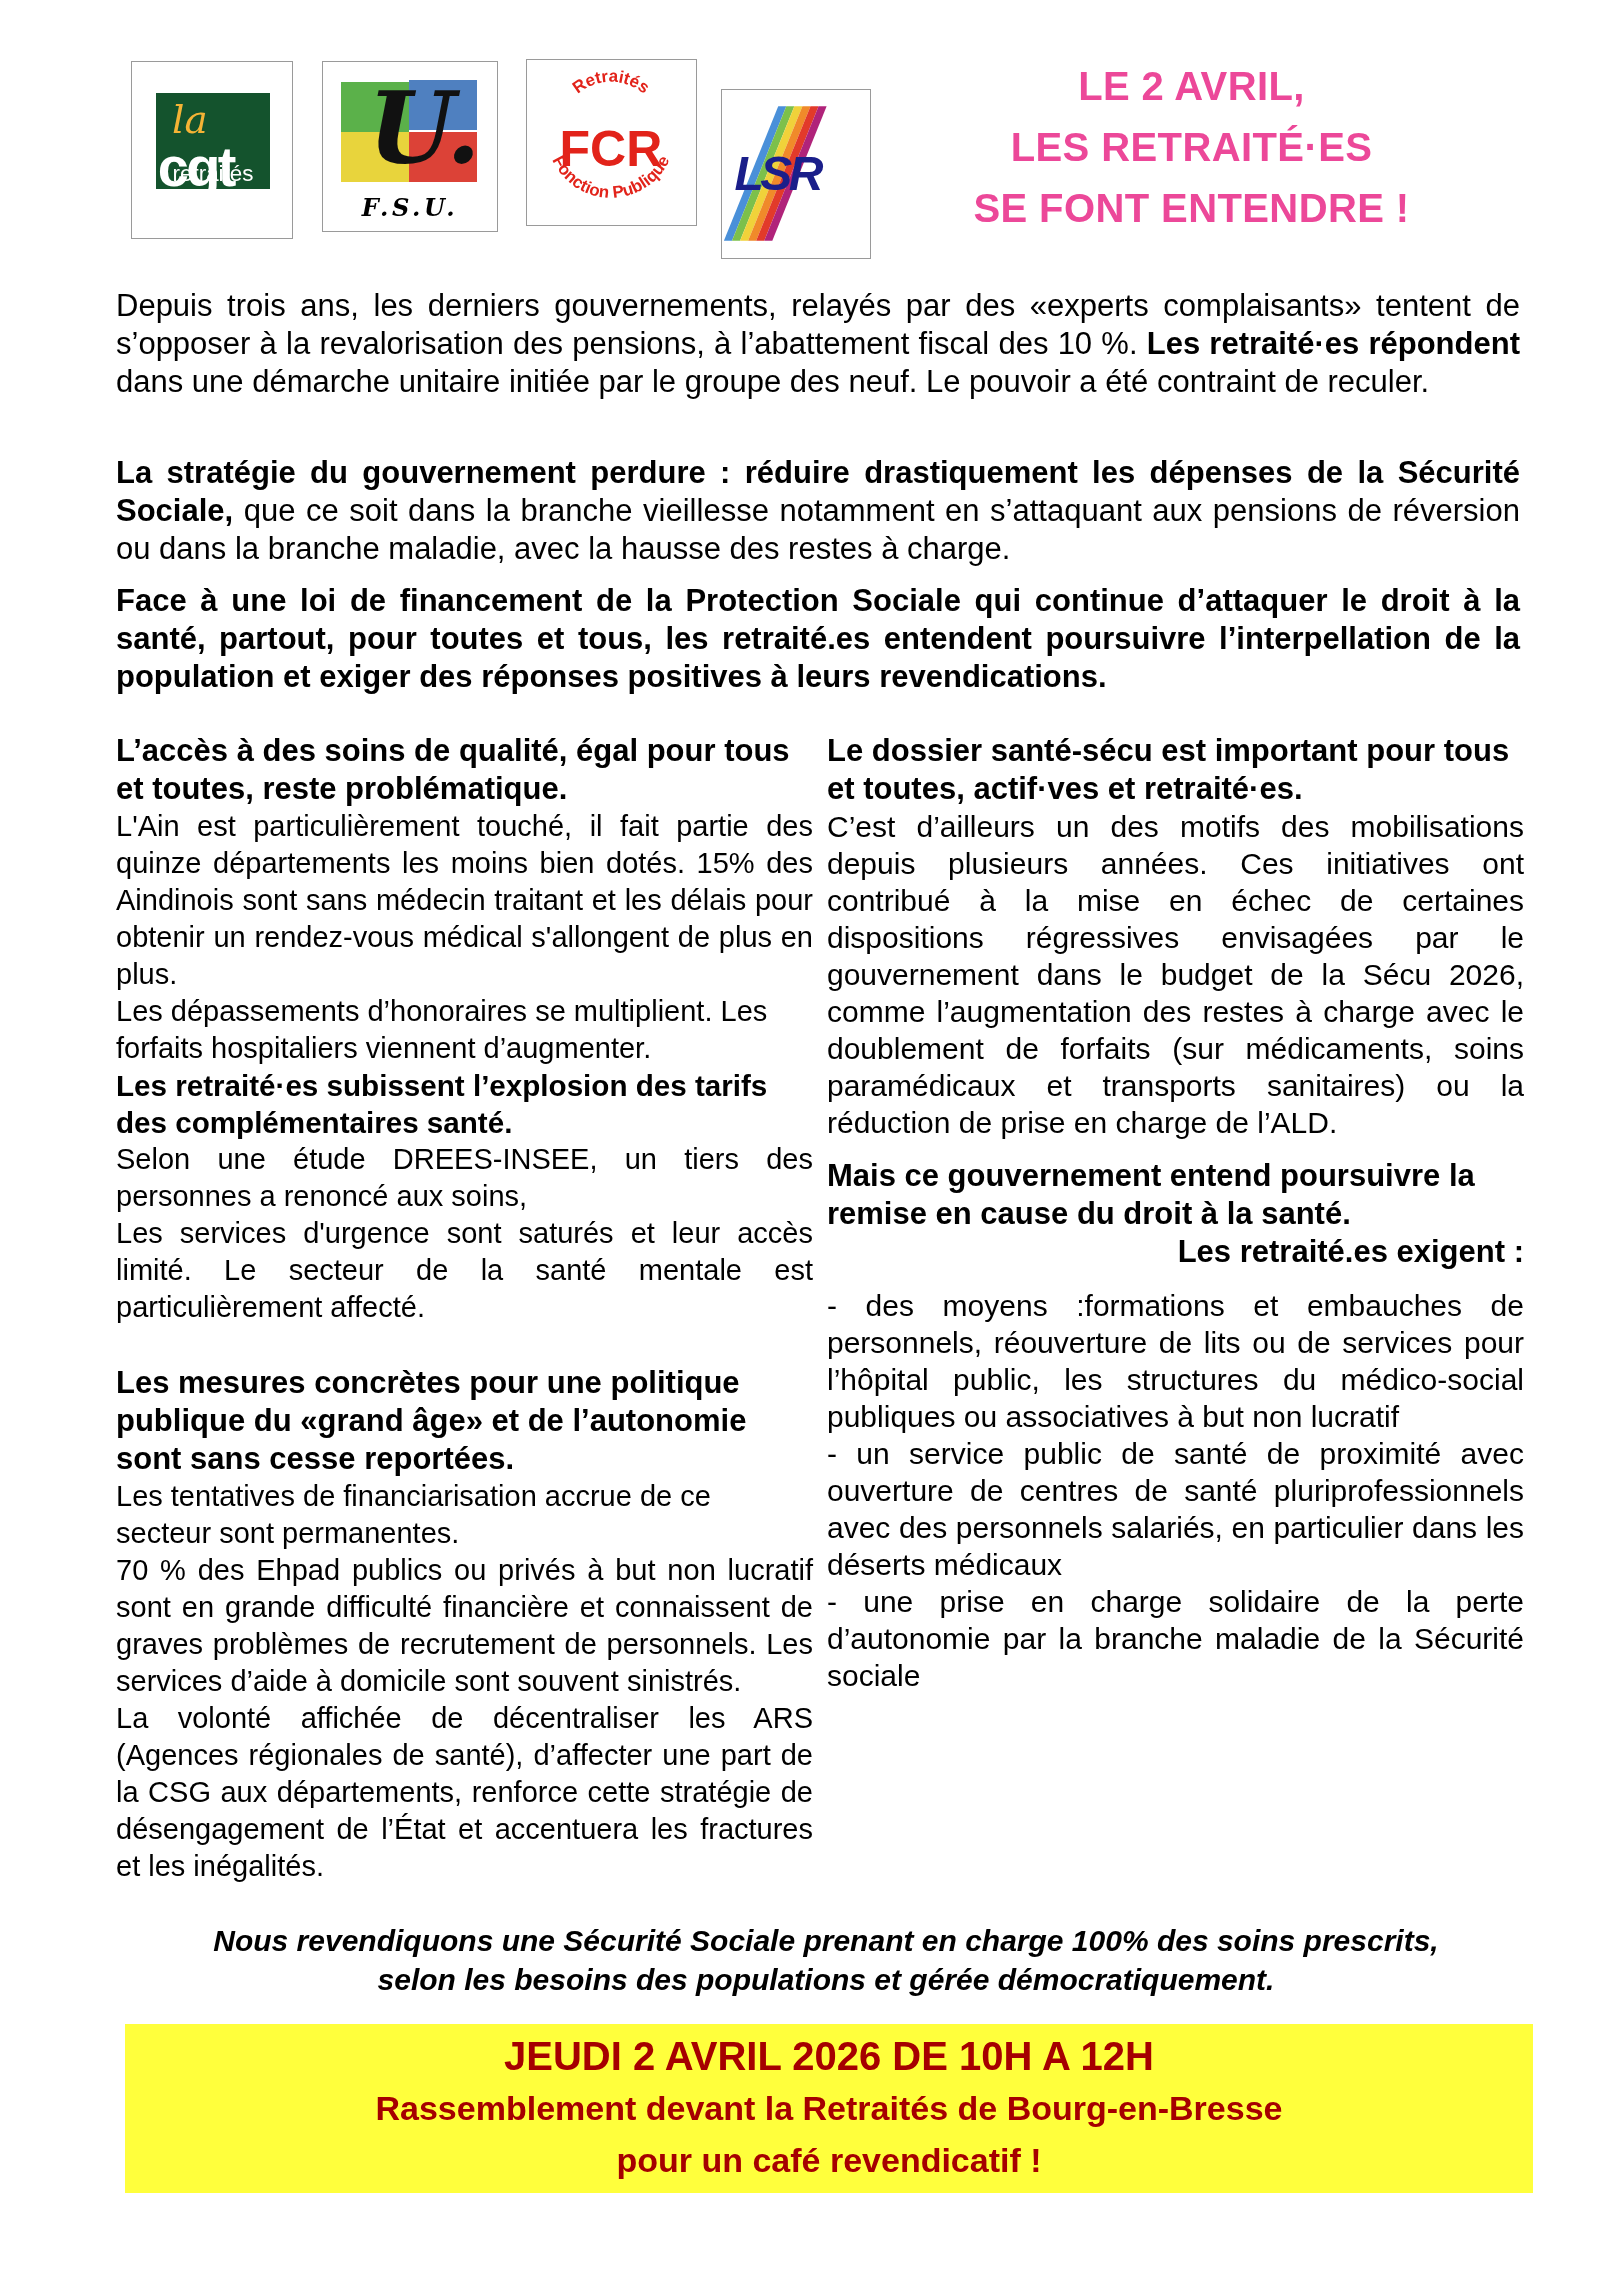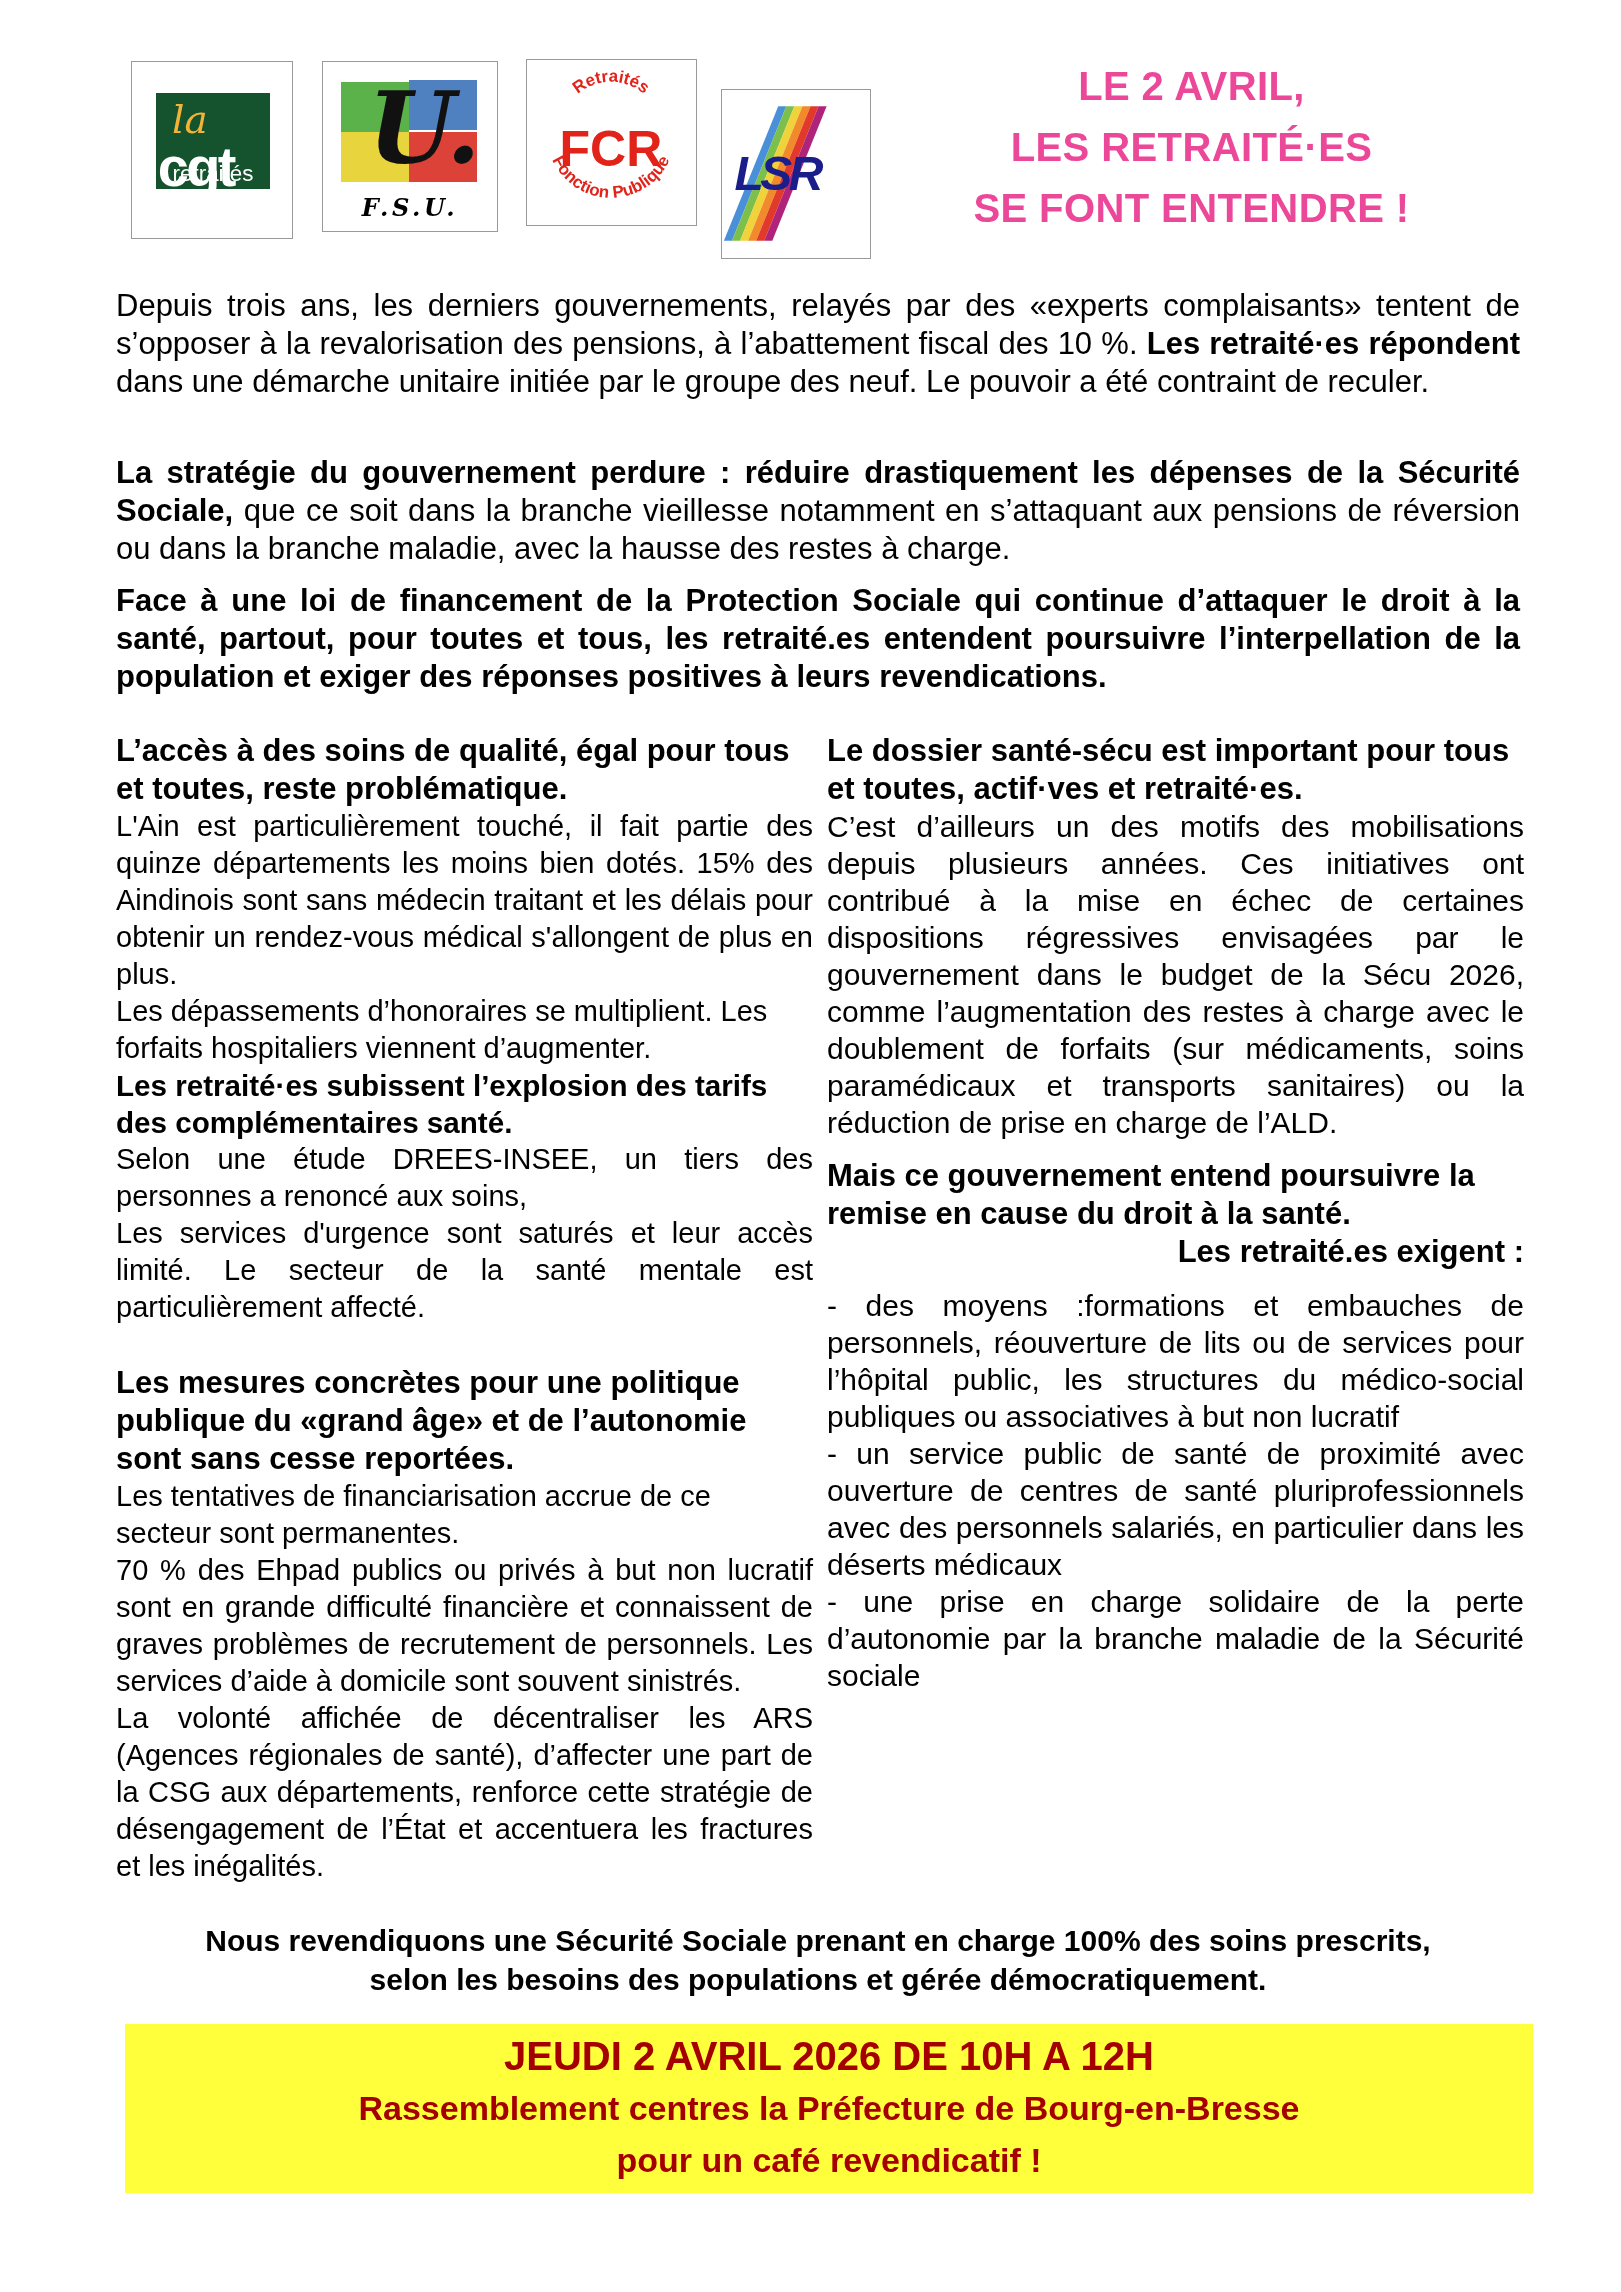--- a/index.html
+++ b/index.html
@@ -24,22 +24,22 @@
              color: #1a1e8a; letter-spacing: -3.6px; z-index: 2; }
   .title { position: absolute; left: 905px; top: 56px; width: 573px; text-align: center;
            color: #ec4899; font-weight: bold; font-size: 40px; line-height: 61px; letter-spacing: 0.4px; }
   .p { position: absolute; left: 116px; width: 1404px; font-size: 31px; line-height: 38px; text-align: justify; }
   .b { font-weight: bold; }
   .col { position: absolute; width: 697px; font-size: 29px; line-height: 37px; }
   .col .j { text-align: justify; }
   .col h3 { margin: 0; font-size: 31px; line-height: 38px; font-weight: bold; }
   .col p { margin: 0; }
   .center { text-align: right; }
-  .claim { position: absolute; left: 116px; top: 1921px; width: 1404px; text-align: center;
-           font-weight: bold; font-size: 30px; line-height: 39px; }
+  .claim { position: absolute; left: 124px; top: 1921px; width: 1404px; text-align: center;
+           font-weight: bold; font-size: 30px; line-height: 39px; font-style: italic; }
   .event { position: absolute; left: 125px; top: 2024px; width: 1408px; height: 169px; background: #ffff3c;
            text-align: center; color: #a50000; font-weight: bold; }
   .ev1 { font-size: 40px; line-height: 52px; padding-top: 6px; }
   .ev2 { font-size: 34px; line-height: 52px; }
 </style>
 </head>
 <body>
 
 <div class="logo" id="logo-cgt">
   <div class="cgt-inner">
@@ -125,16 +125,16 @@
   </div>
 </div>
 
 <div class="claim">
   <div>Nous revendiquons une Sécurité Sociale prenant en charge 100% des soins prescrits,</div>
   <div>selon les besoins des populations et gérée démocratiquement.</div>
 </div>
 
 <div class="event">
   <div class="ev1">JEUDI 2 AVRIL 2026 DE 10H A 12H</div>
-  <div class="ev2">Rassemblement centres la Préfecture de Bourg-en-Bresse</div>
+  <div class="ev2">Rassemblement devant la Retraités de Bourg-en-Bresse</div>
   <div class="ev2">pour un café revendicatif !</div>
 </div>
 
 
 </body></html>

